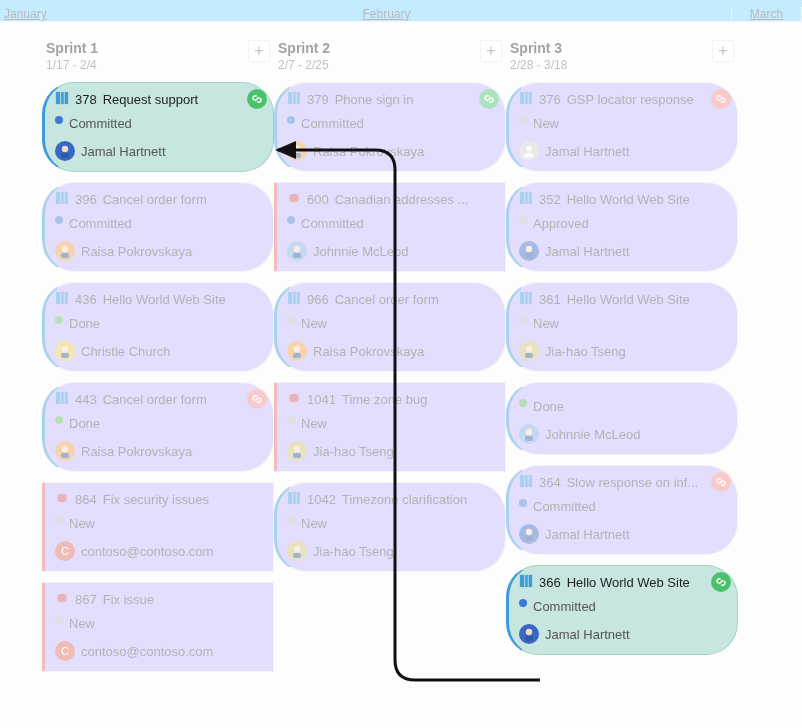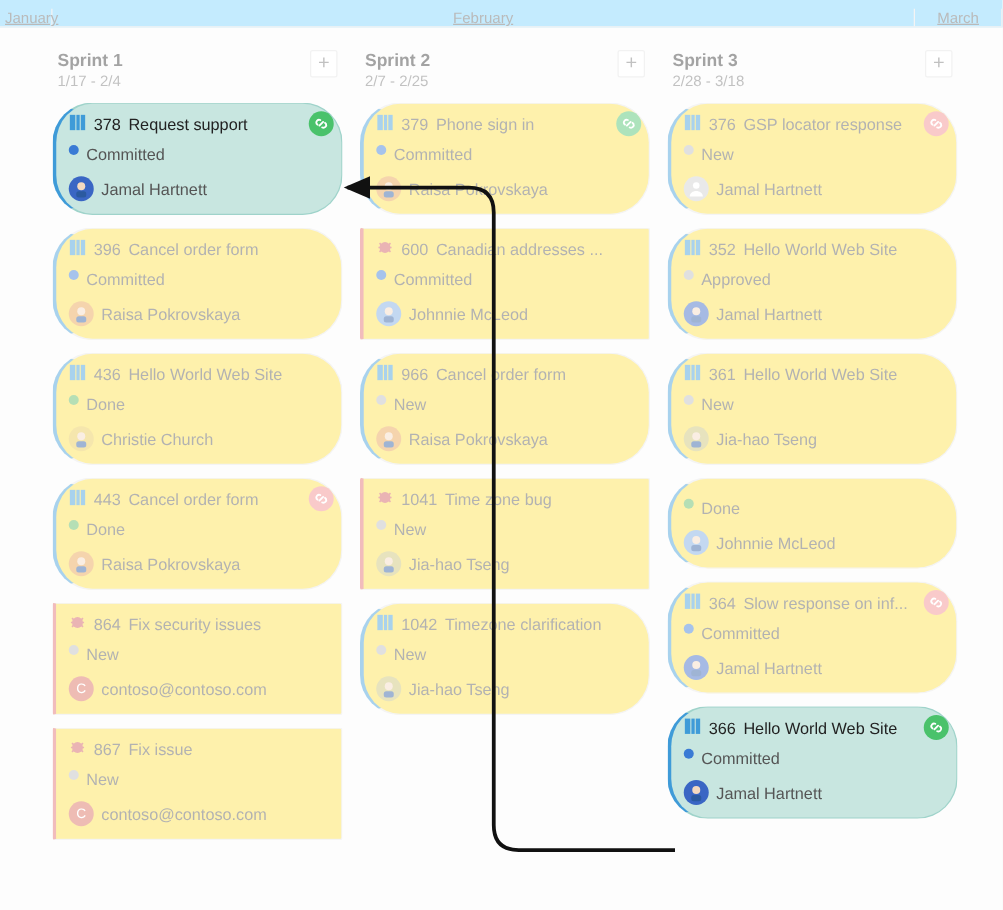--- a/index.html
+++ b/index.html
@@ -32,39 +32,38 @@
   }
   .month-cell {
     border-right: 1px solid #e6e6e6;
     text-align: center;
   }
   .month-jan { width: 42px; padding-left:4px; text-align:left; }
   .month-feb { flex: 1; }
   .month-mar { width: 70px; }
   .board {
     display: flex;
-    gap: 14px;
     padding: 12px 0 0 42px;
   }
   .col { width: 232px; }
   .col-head {
     display: flex;
     align-items: flex-start;
     justify-content: space-between;
     padding: 6px 4px 10px 4px;
   }
   .col-title { font-weight:600; font-size:14px; color:#333; }
   .col-range { font-size:12px; color:#777; margin-top:2px; }
   .add-btn {
     width:22px; height:22px; border:1px solid #e2e2e2; border-radius:2px;
     display:flex; align-items:center; justify-content:center;
     color:#777; background:#fff; font-size:16px; line-height:1; cursor:pointer;
   }
   .card {
-    background:#fde047;
+    background:#c4b5fd;
     border:1px solid #e6e6e6;
     border-left-width:3px;
     border-radius:2px;
     padding:8px 10px 10px 10px;
     margin-bottom:10px;
     position:relative;
   }
   .card.story { border-left-color:#3f9bd8;border-radius:32px; }
   .card.bug   { border-left-color:#e06c6c; }
   .card.hi {

